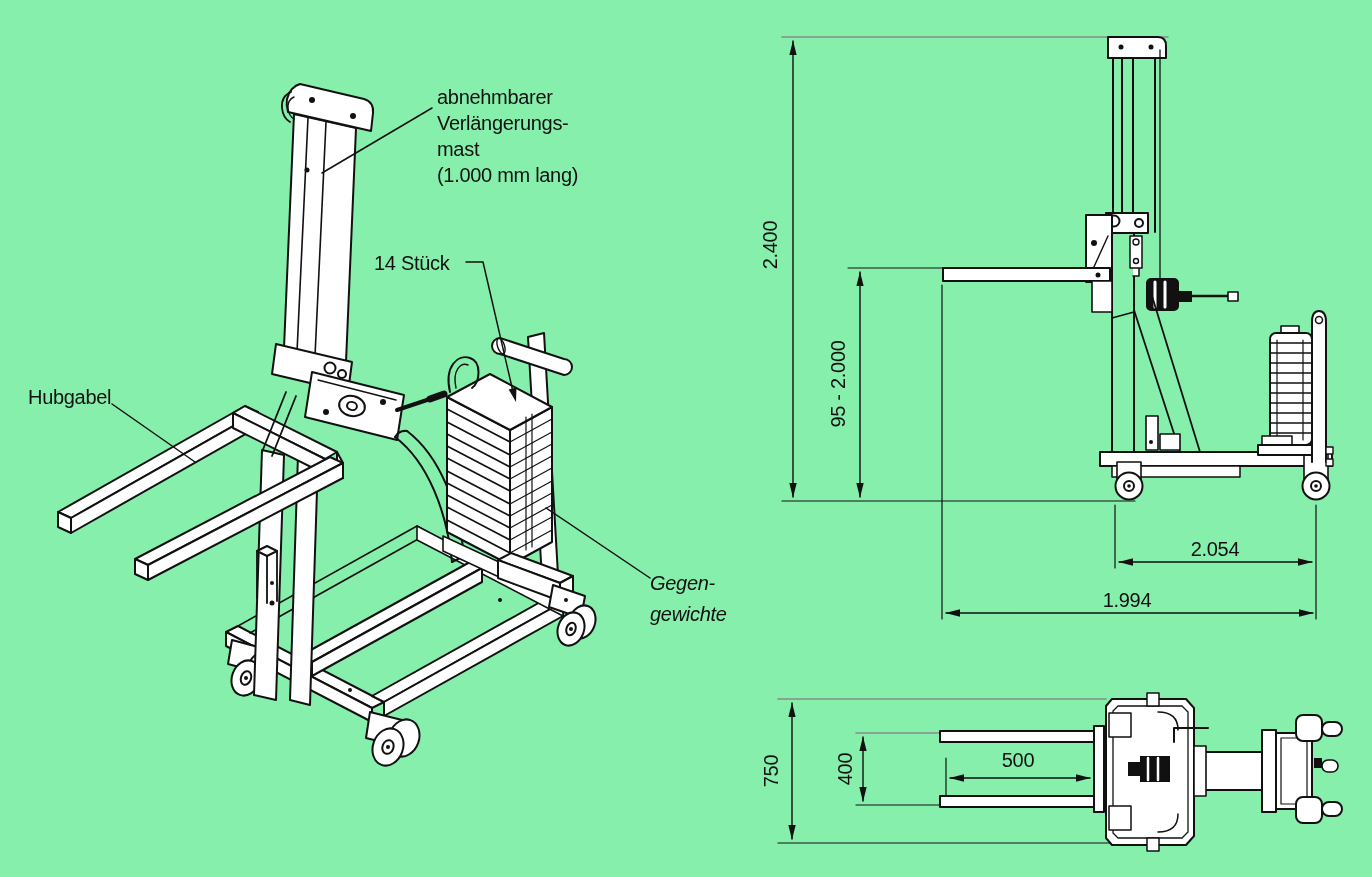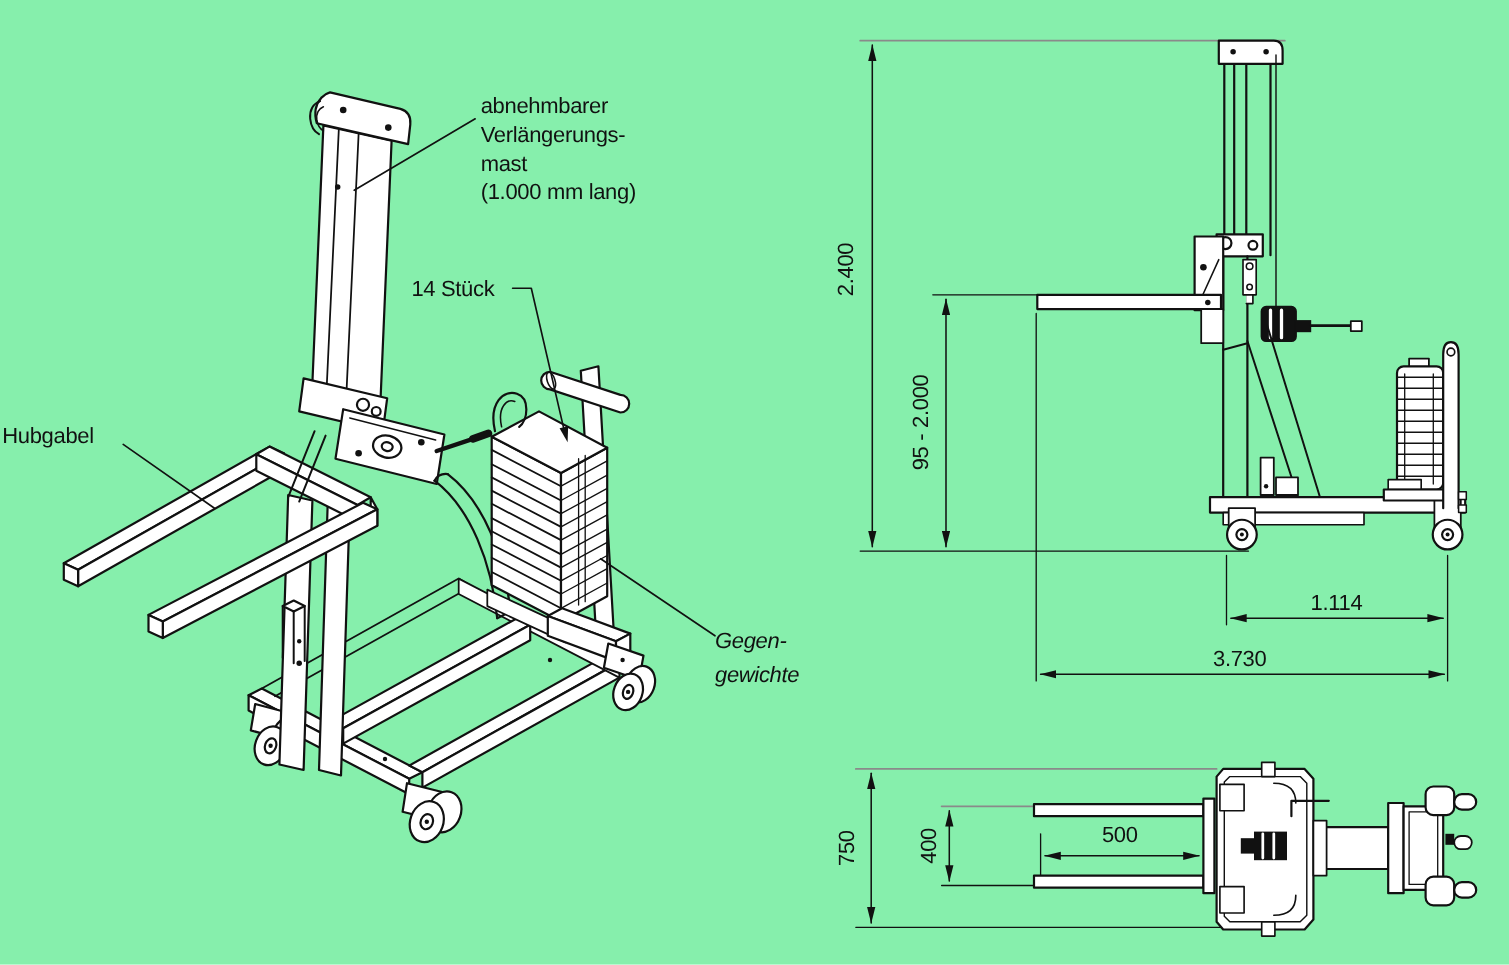--- a/index.html
+++ b/index.html
@@ -284,32 +284,32 @@
   </g>
 </svg>
 
 <div class="lbl" style="left:437px;top:84px;width:190px;">abnehmbarer
 Verlängerungs-
 mast
 (1.000 mm lang)</div>
 
 <div class="lbl" style="left:374px;top:250px;">14 Stück</div>
 
-<div class="lbl" style="left:2px;top:384px;">Hubgabel</div>
+<div class="lbl" style="left:28px;top:384px;">Hubgabel</div>
 
 <div class="lbl lbl2" style="left:650px;top:568px;font-style:italic;">Gegen-
 gewichte</div>
 
 <div class="dim rot" style="left:770px;top:245px;">2.400</div>
 
 <div class="dim rot" style="left:838px;top:384px;">95 - 2.000</div>
 
-<div class="dim" style="left:1215px;top:549px;">1.114</div>
-
-<div class="dim" style="left:1127px;top:600px;">3.730</div>
+<div class="dim" style="left:1215px;top:549px;">2.054</div>
+
+<div class="dim" style="left:1127px;top:600px;">1.994</div>
 
 <div class="dim rot" style="left:771px;top:771px;">750</div>
 
 <div class="dim rot" style="left:845px;top:769px;">400</div>
 
 <div class="dim" style="left:1018px;top:760px;">500</div>
 
 </div>
 
 </body></html>

